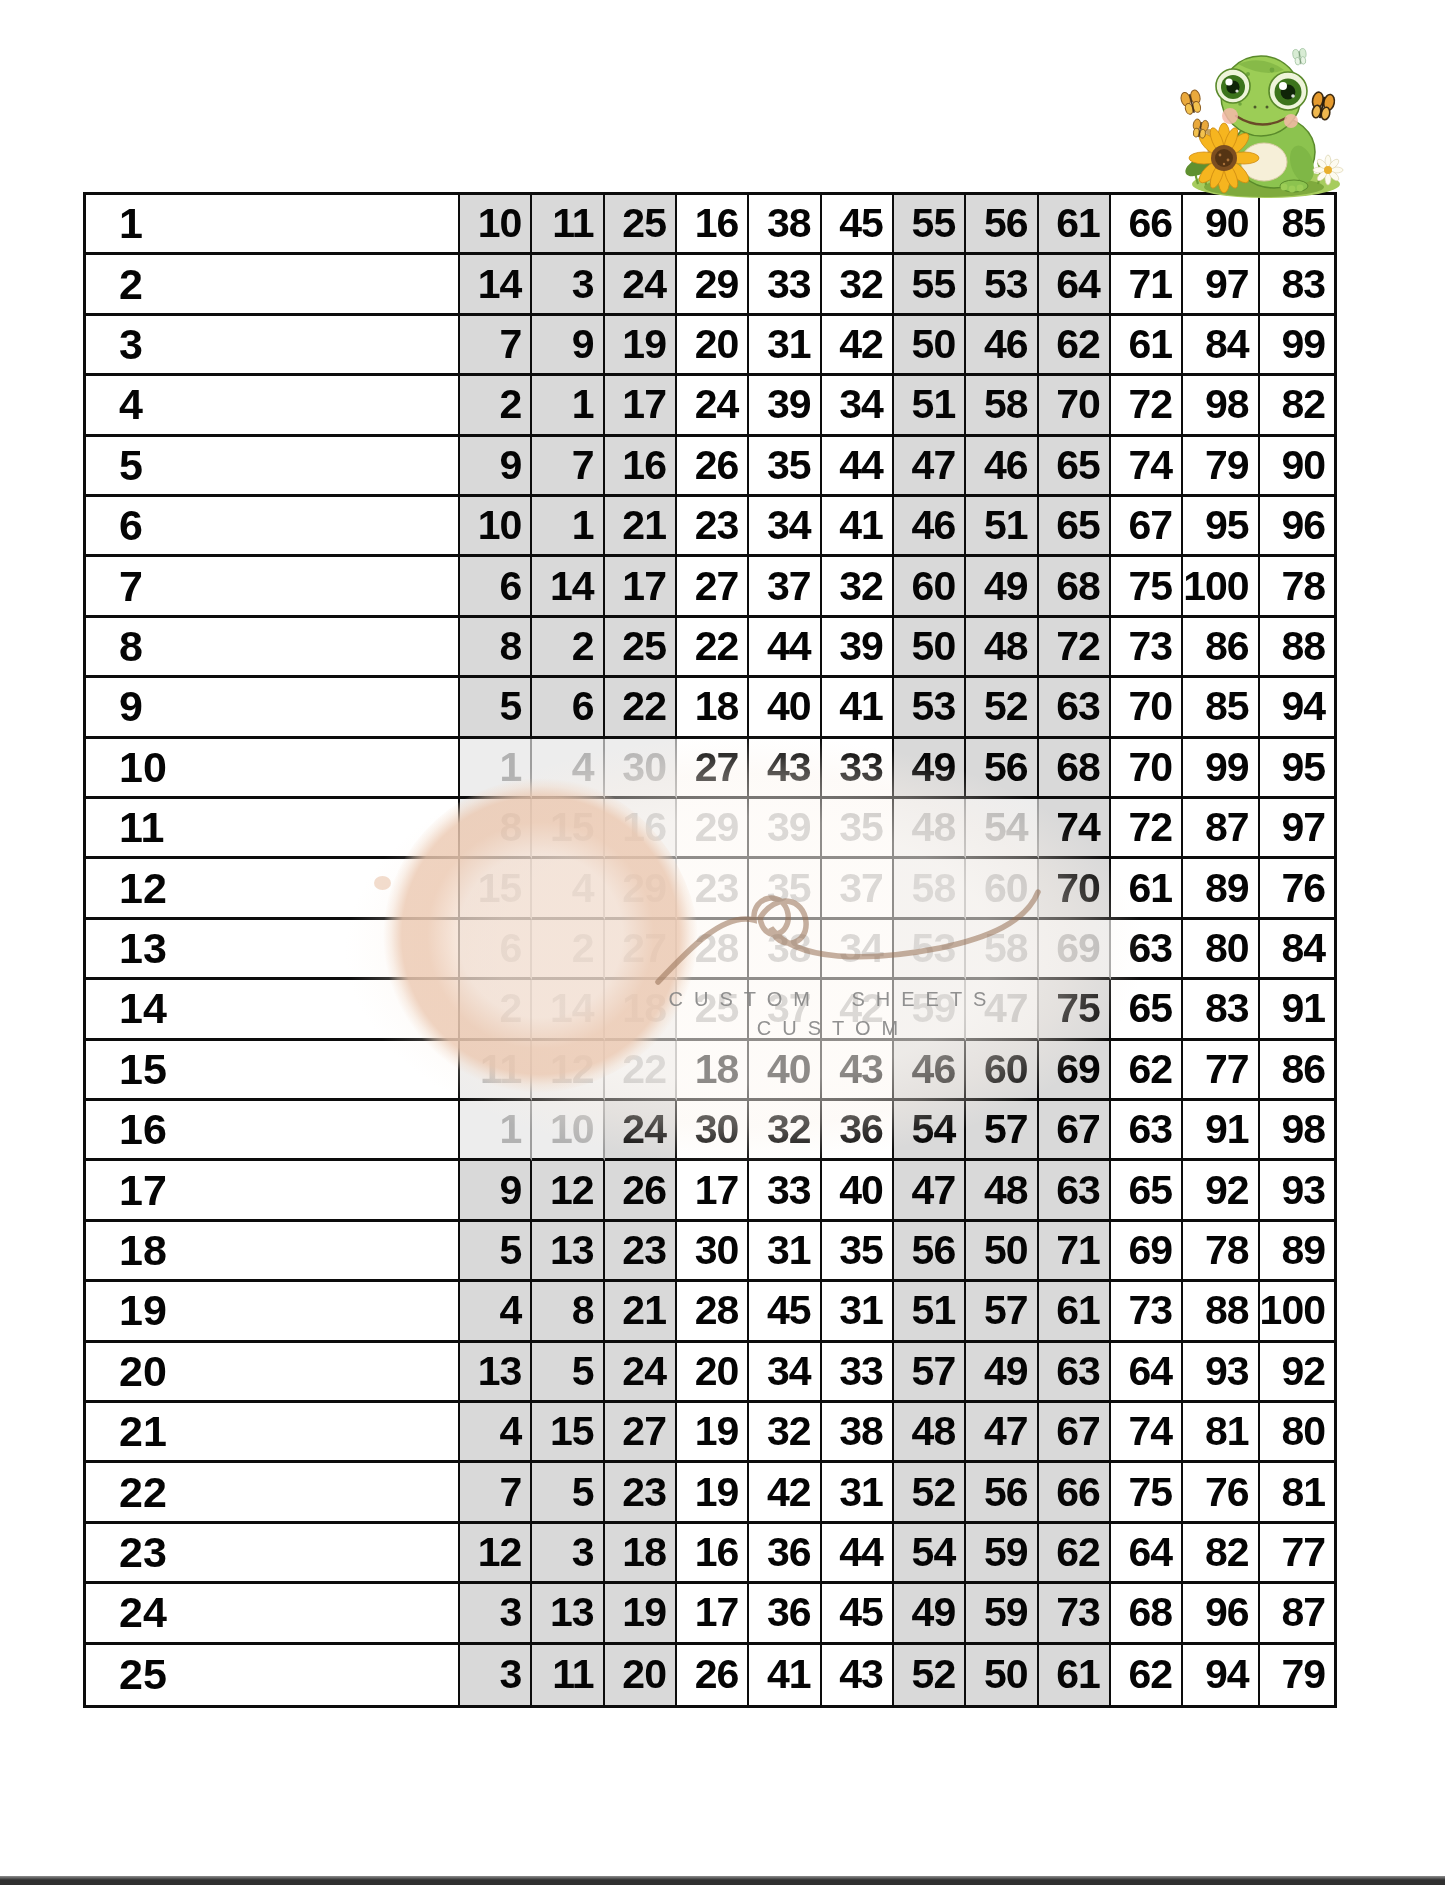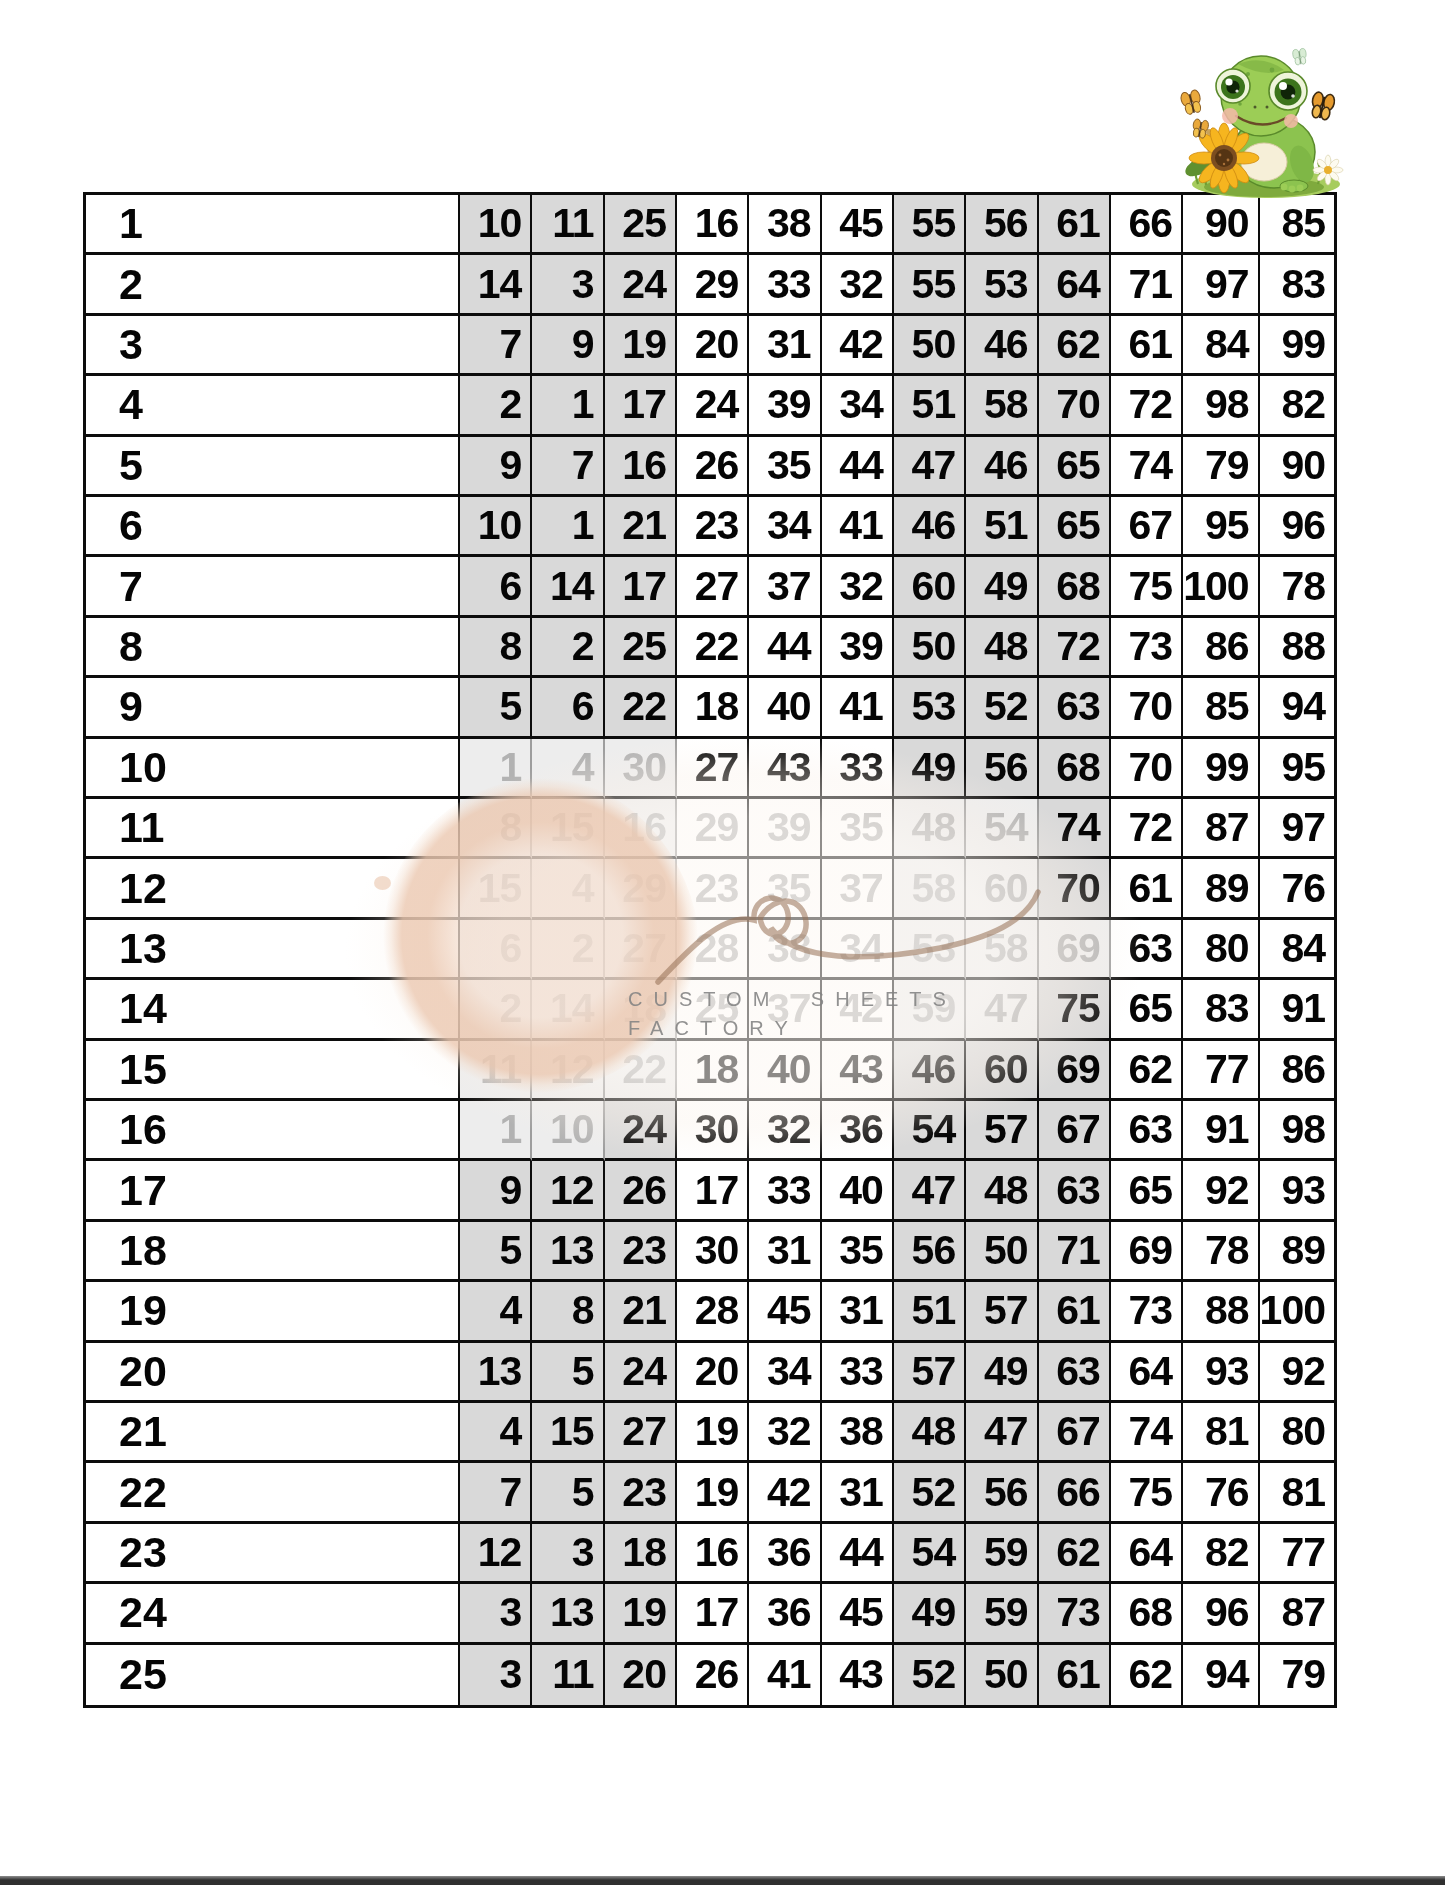--- a/index.html
+++ b/index.html
@@ -29,21 +29,21 @@
            background:radial-gradient(closest-side,rgba(253,248,243,0.55) 0 62%,rgba(250,241,233,0.35) 82%,rgba(250,241,233,0) 100%);}
   #wm-blob{position:absolute;left:383px;top:778px;width:315px;height:315px;
            border-radius:52% 48% 55% 45% / 50% 56% 44% 50%;transform:rotate(-9deg);
            background:radial-gradient(closest-side,rgba(242,216,199,0.55) 0 52%,rgba(235,199,175,0.78) 72% 88%,rgba(240,213,193,0.35) 95%,rgba(240,213,193,0) 100%);}
   #wm-dot{position:absolute;left:374px;top:876px;width:17px;height:14px;border-radius:50%;
           background:rgba(235,201,178,0.65);}
   #wm-script{position:absolute;left:392px;top:728px;font-family:"DejaVu Serif",serif;
              font-style:italic;font-size:270px;line-height:1;letter-spacing:-18px;
              color:rgba(153,115,86,0.62);}
   #wm-swash{position:absolute;left:628px;top:850px;}
-  #wm-caption{position:absolute;left:628px;top:985px;width:410px;text-align:left;
+  #wm-caption{position:absolute;left:628px;top:985px;width:410px;text-align:center;
               color:rgba(130,130,130,0.88);font-size:20px;font-weight:500;line-height:1.45;}
   #wm-caption .cap1{letter-spacing:11px;word-spacing:14px;}
   #wm-caption .cap2{letter-spacing:11px;}
 
   
   #frog-art{position:absolute;left:1176px;top:34px;width:174px;height:168px;z-index:6;}
   #bottom-bar{position:absolute;left:0;top:1876px;width:1445px;height:9px;
               background:linear-gradient(#8d8d8d,#2f2f2f 45%,#2f2f2f);z-index:7;}
 </style>
 </head>
@@ -383,21 +383,21 @@
     <div id="wm-glow"></div>
     <div id="wm-blob"></div>
     <div id="wm-dot"></div>
     <svg id="wm-swash" width="440" height="170" viewBox="0 0 440 170">
       <path d="M30,132 C62,98 96,62 126,70 C124,44 156,40 160,64 C163,86 136,94 132,68
                C148,42 176,48 178,72 C180,96 150,102 143,78
                C168,112 240,112 312,98 C360,88 398,72 410,42" fill="none" stroke="rgba(150,112,84,0.55)" stroke-width="5.5" stroke-linecap="round"></path>
     </svg>
     <div id="wm-caption">
       <div class="cap1">CUSTOM SHEETS</div>
-      <div class="cap2">FACTORY</div>
+      <div class="cap2">CUSTOM</div>
     </div>
   </div>
 
   <svg id="frog-art" viewBox="0 0 174 168">
 
     <ellipse cx="90" cy="150" rx="74" ry="14" fill="#a7cc5e"></ellipse>
     <ellipse cx="88" cy="153" rx="60" ry="10" fill="#7faa3d"></ellipse>
     <path d="M22,150 q-6,-16 2,-26 M30,151 q-2,-14 6,-22 M150,148 q8,-14 2,-26 M142,150 q4,-12 0,-22" stroke="#6f9e35" stroke-width="2.2" fill="none"></path>
     <path d="M36,134 q-6,-22 -2,-34 M118,128 q4,-20 2,-30" stroke="#c8a35c" stroke-width="2.4" fill="none"></path>
     <circle cx="33" cy="98" r="3" fill="#c8a35c"></circle>

